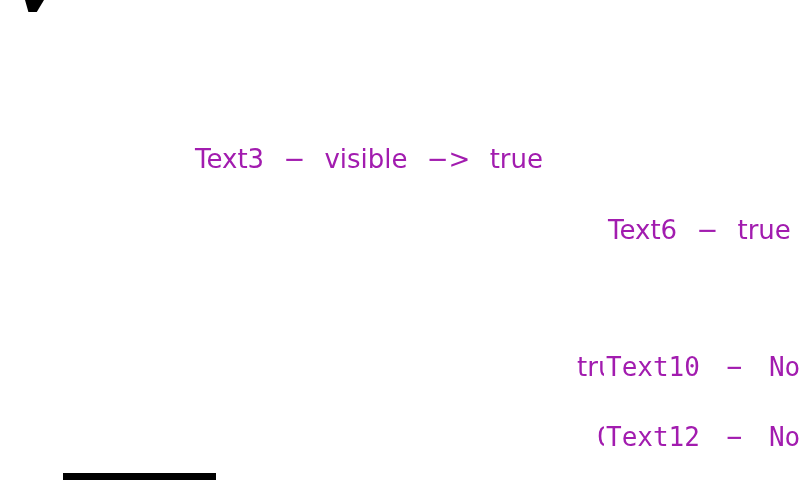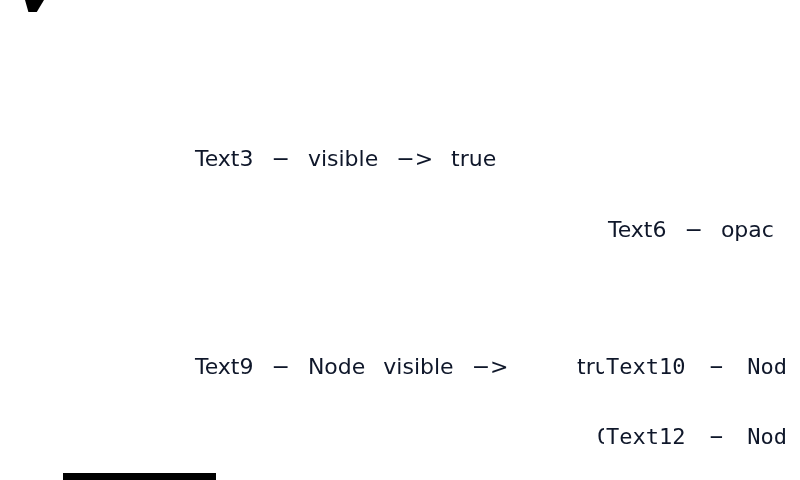--- a/index.html
+++ b/index.html
@@ -8,24 +8,24 @@
     width: 800px;
     height: 480px;
     background: #ffffff;
     overflow: hidden;
     font-family: "DejaVu Sans", sans-serif;
     color: #000000;
   }
   .label {
     position: absolute;
     white-space: nowrap;
-    font-size: 22px;
+    font-size: 26px;
     line-height: 30px;
     word-spacing: 11px;
-    color: #0f172a;
+    color: #a21caf;
     z-index: 1;
   }
   .label.mono {
     font-family: "DejaVu Sans Mono", monospace;
   }
   .label.occluder {
     background: #ffffff;
     z-index: 2;
     padding-left: 2px;
   }
@@ -50,23 +50,22 @@
 </style>
 </head>
 <body>
 
 <div class="stage">
 
   <div class="fragment" id="top-glyph-fragment"></div>
 
   <div class="label" id="label-text3">Text3 − visible −&gt; true</div>
 
-  <div class="label" id="label-text6">Text6 − opac</div>
+  <div class="label" id="label-text6">Text6 − true</div>
 
-  <div class="label" id="label-text9">Text9 − Node visible −&gt;</div>
 
   <div class="label" id="value-text9">true</div>
 
   <div class="label mono occluder" id="label-text10">Text10 − Nod</div>
 
 
   <div class="label" id="value-text11">0</div>
 
   <div class="label mono occluder" id="label-text12">Text12 − Nod</div>
 

